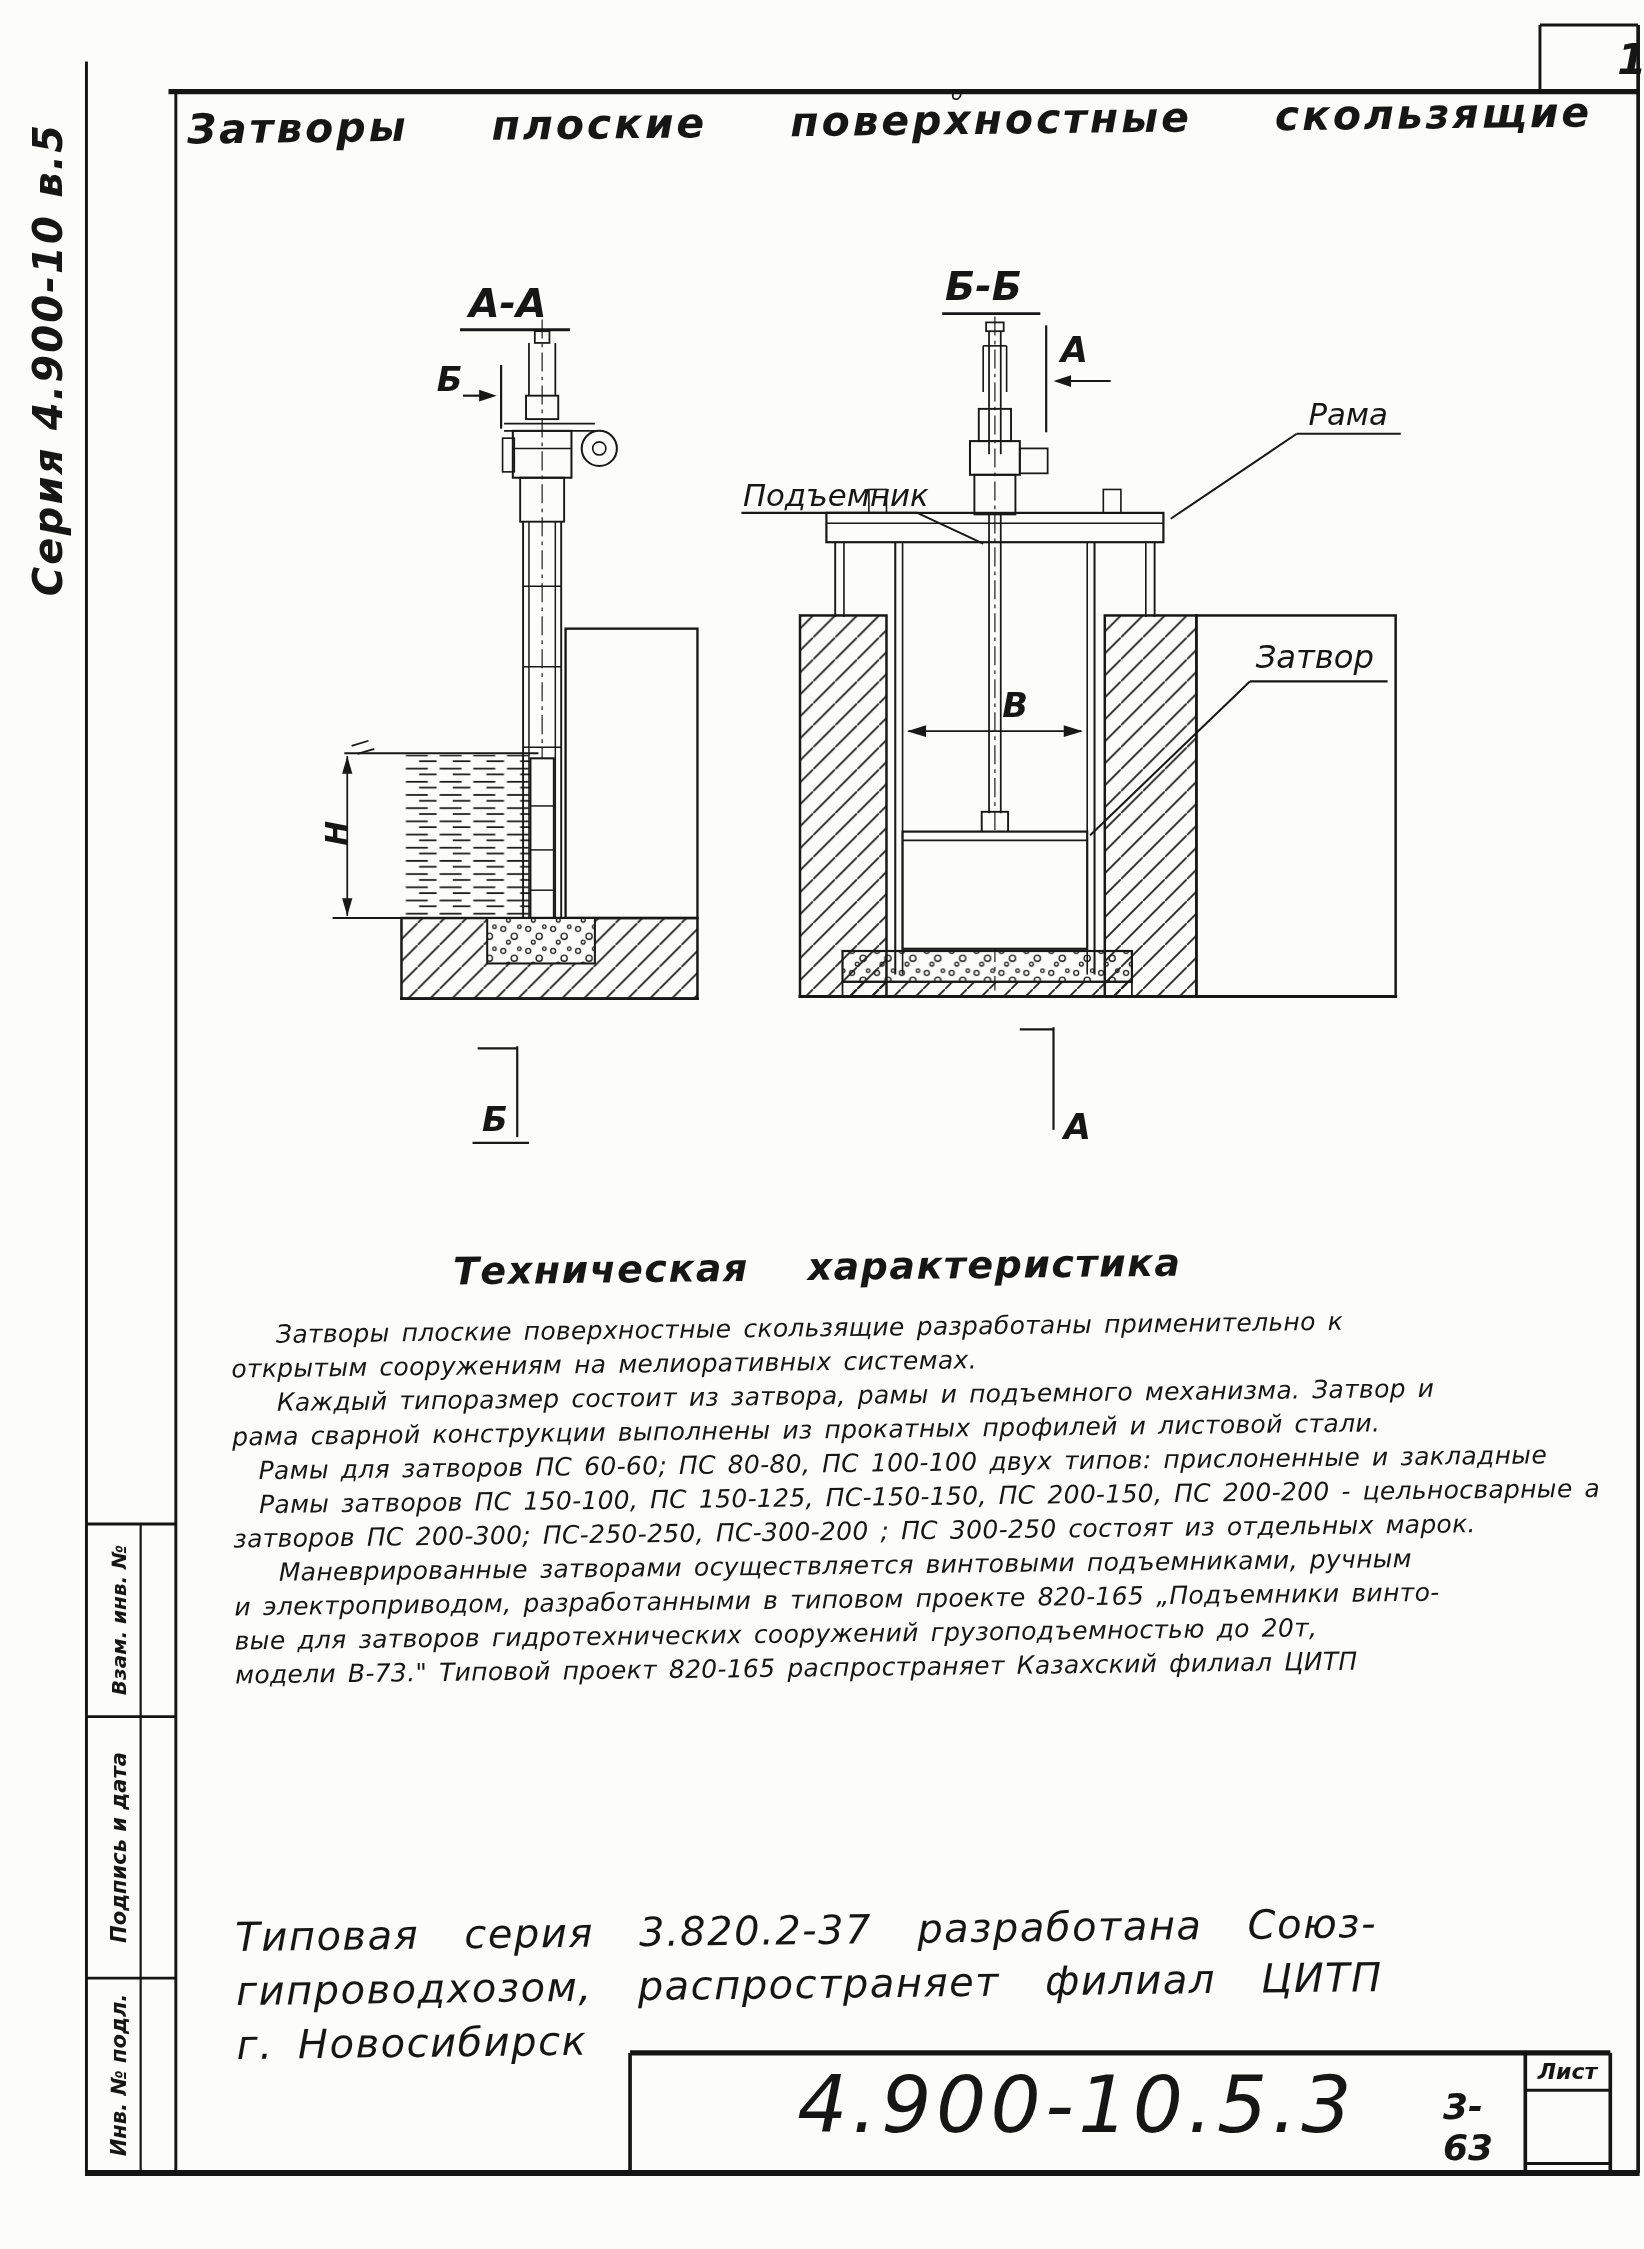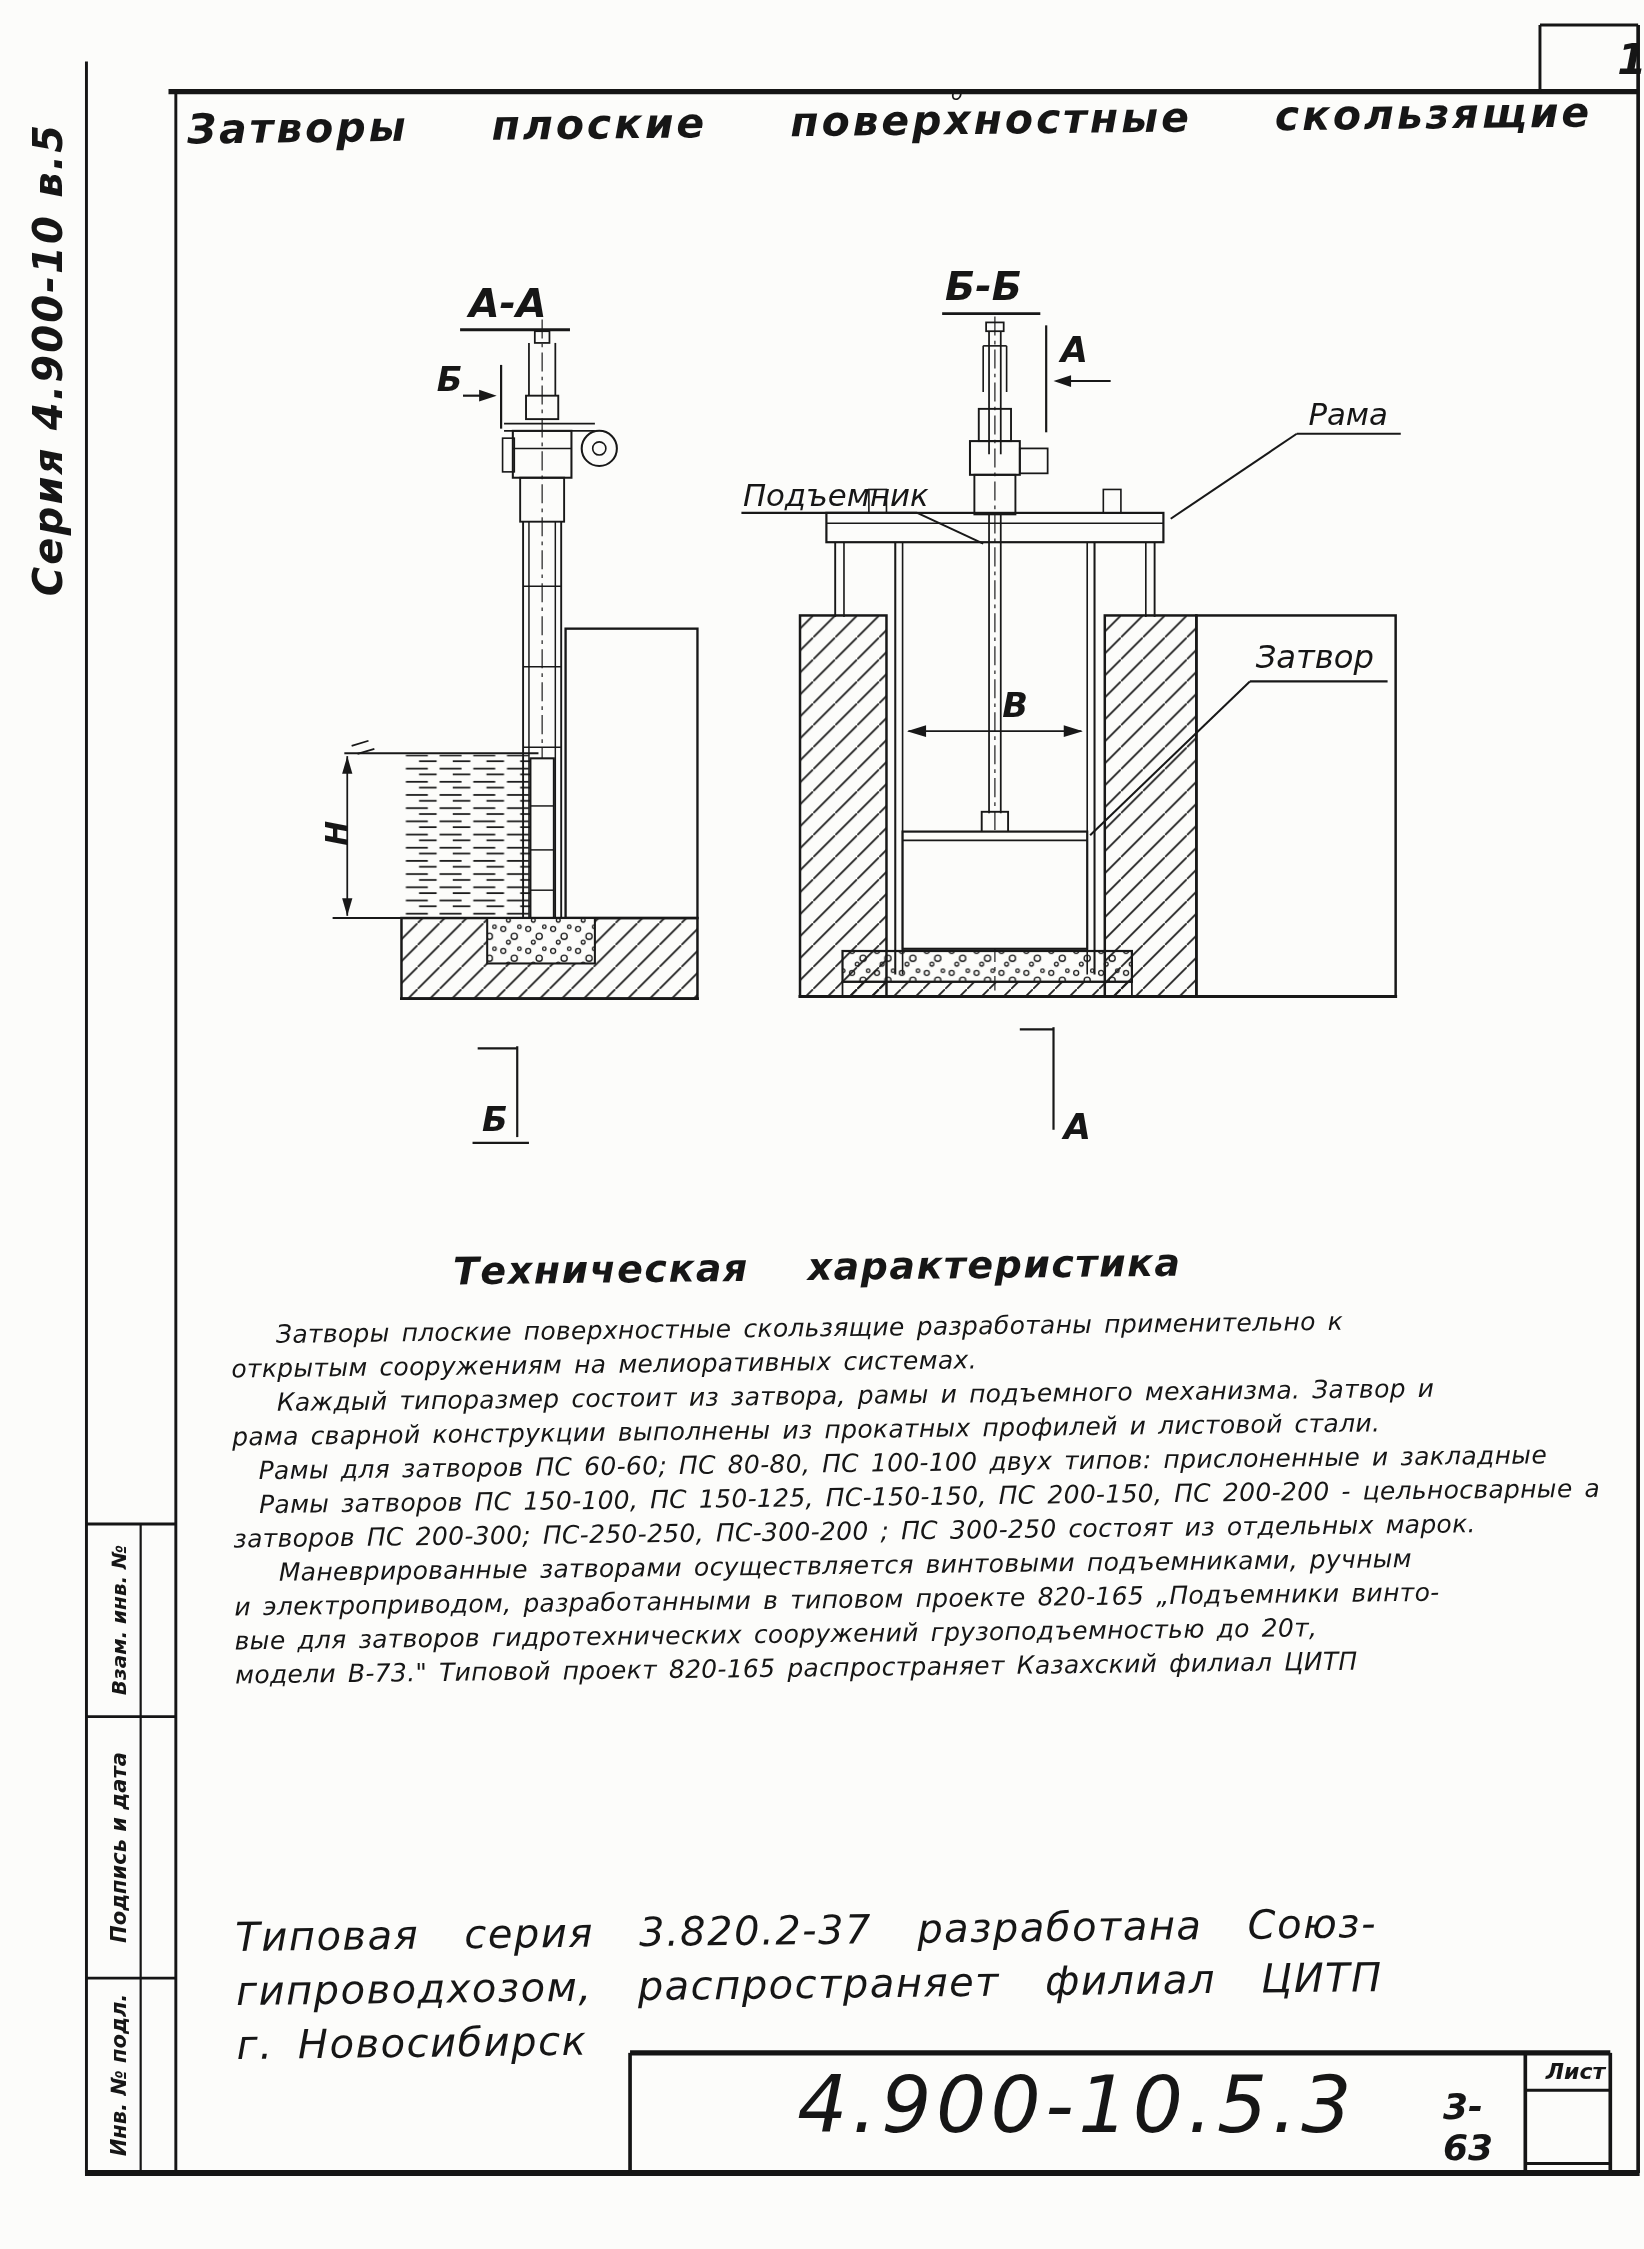--- a/index.html
+++ b/index.html
@@ -224,21 +224,21 @@
     <div class="para-line">модели В-73." Типовой проект 820-165 распространяет Казахский филиал ЦИТП</div>
   </div>
 
   <div class="abs hw tilt" style="left:236px;top:1903px;">
     <div class="nowrap" style="font-size:40px;line-height:54px;letter-spacing:1.5px;word-spacing:31px;">Типовая серия 3.820.2-37 разработана Союз-</div>
     <div class="nowrap" style="font-size:40px;line-height:54px;letter-spacing:1.5px;word-spacing:31px;">гипроводхозом, распространяет филиал ЦИТП</div>
     <div class="nowrap" style="font-size:40px;line-height:54px;letter-spacing:1.5px;word-spacing:10.3px;">г. Новосибирск</div>
   </div>
 
   <div class="abs hw nowrap" style="left:637px;top:2059px;width:879px;text-align:center;font-size:79px;font-weight:400;letter-spacing:4.4px;">4.900-10.5.3</div>
-  <div class="abs hw" style="left:1525px;top:2054px;width:85px;height:35px;display:flex;align-items:center;justify-content:center;font-size:22px;font-weight:600;margin-left:8px;">Лист</div>
+  <div class="abs hw" style="left:1525px;top:2054px;width:85px;height:35px;display:flex;align-items:center;justify-content:center;font-size:22px;font-weight:600;">Лист</div>
   <div class="abs hw" style="left:1443px;top:2092px;width:85px;height:69px;display:flex;align-items:center;justify-content:center;font-size:36px;font-weight:700;">3-63</div>
 
   <div class="abs vert hw" style="left:98px;top:1715px;width:190px;height:41px;font-size:20px;font-weight:600;">Взам. инв. №</div>
   <div class="abs vert hw" style="left:98px;top:1977px;width:259px;height:41px;font-size:21px;font-weight:600;">Подпись и дата</div>
   <div class="abs vert hw" style="left:98px;top:2170px;width:190px;height:41px;font-size:21px;font-weight:600;">Инв. № подл.</div>
 
 </div>
 
 
 </body></html>

